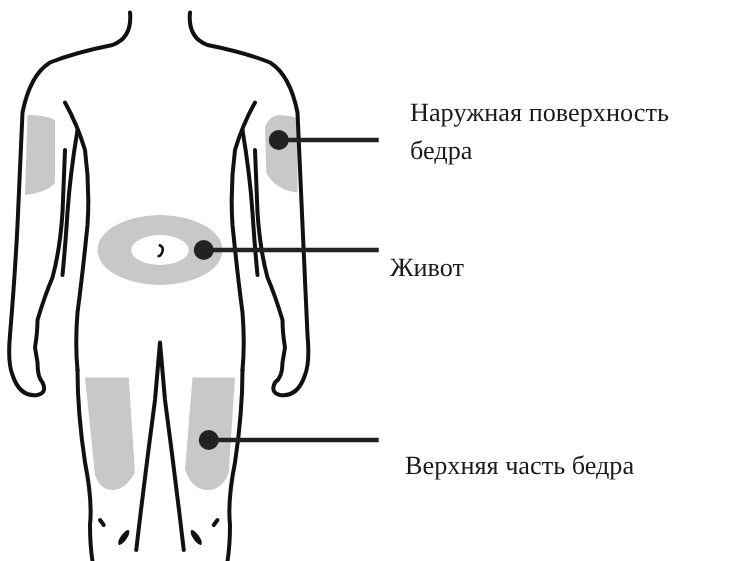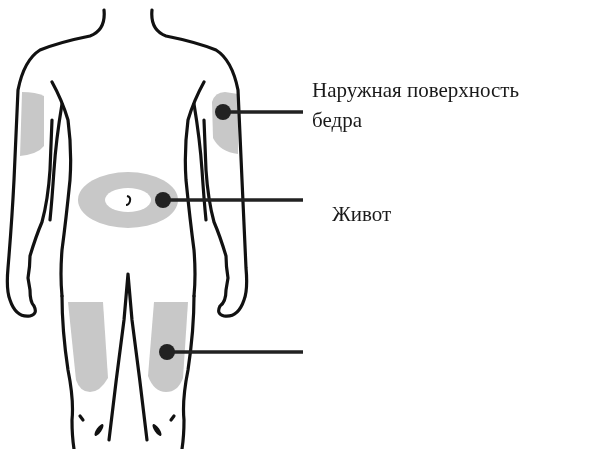--- a/index.html
+++ b/index.html
@@ -52,18 +52,19 @@
     <g stroke="#222222" stroke-width="3.5" fill="#222222">
       <line x1="223" y1="112" x2="303" y2="112"></line>
       <circle cx="223" cy="112" r="8" stroke="none"></circle>
       <line x1="163" y1="200" x2="303" y2="200"></line>
       <circle cx="163" cy="200" r="8" stroke="none"></circle>
       <line x1="167" y1="352" x2="303" y2="352"></line>
       <circle cx="167" cy="352" r="8" stroke="none"></circle>
     </g>
   </svg>
 
-  <div class="label" style="left:312px;top:75px;">
+  <div class="label" style="left:328px;top:75px;">
     <div>Наружная поверхность</div>
     <div>бедра</div>
   </div>
-  <div class="label" style="left:332px;top:199px;">Живот</div>
+  <div class="label" style="left:312px;top:199px;">Живот</div>
+  <div class="label" style="left:324px;top:357px;">Верхняя часть бедра</div>
 </div>
 
 </body></html>

